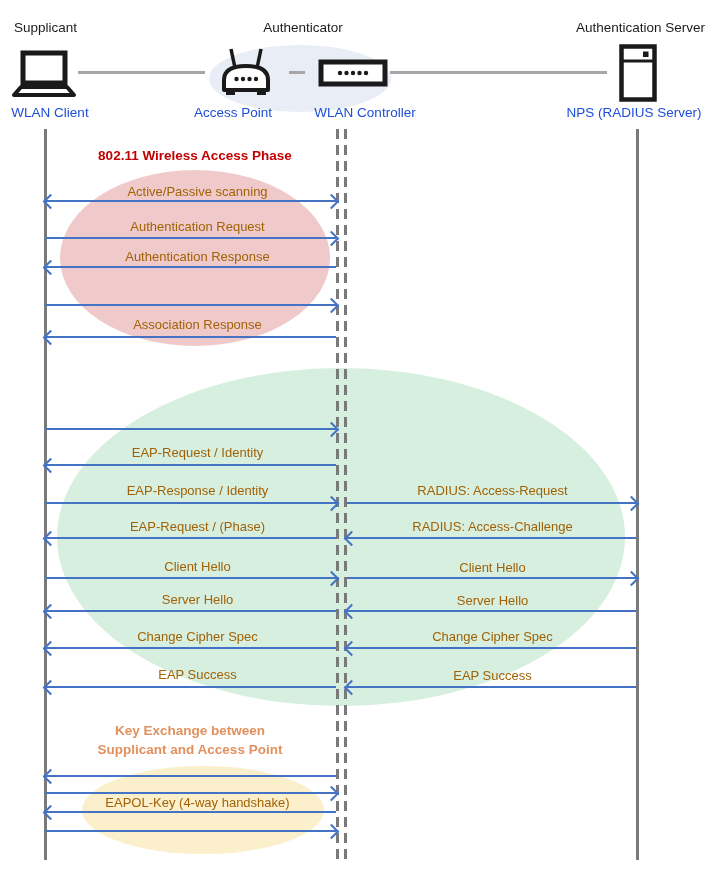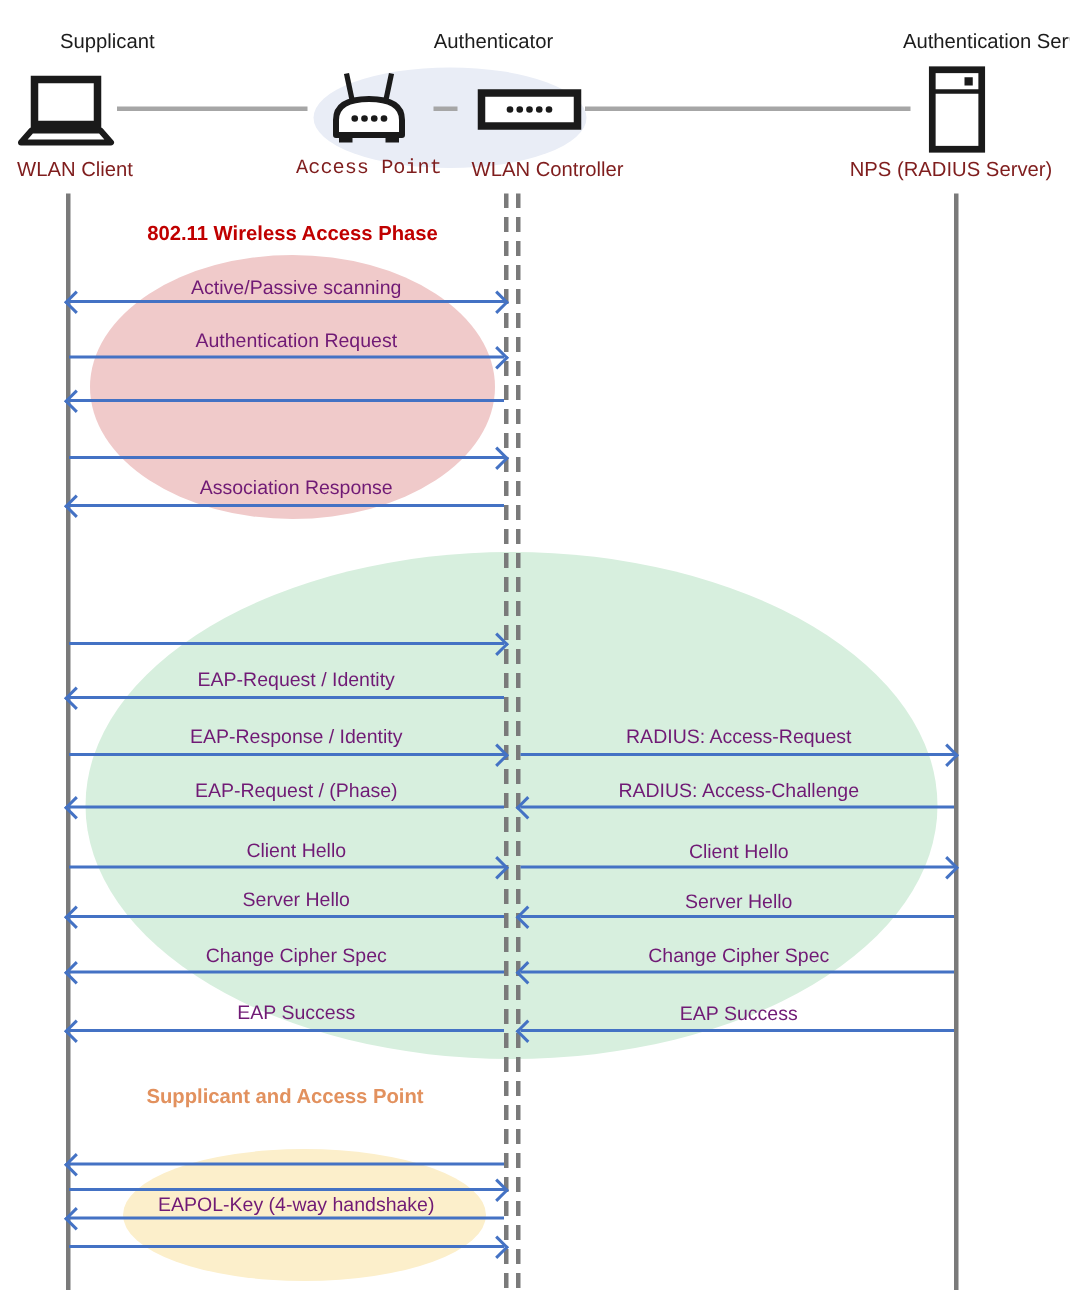--- a/index.html
+++ b/index.html
@@ -11,23 +11,23 @@
   
   .ellipse { position:absolute; border-radius:50%; }
   
   .lifeline { position:absolute; top:129px; height:731px; width:3px; background:var(--c-lifeline); }
   .lifeline.dashed {
     background:repeating-linear-gradient(to bottom, var(--c-lifeline) 0 10px, transparent 10px 16px);
   }
   
   .connector { position:absolute; top:71px; height:3px; background:var(--c-connector); }
   
-  .role-label { position:absolute; top:20px; font-size:13.5px; color:#1c1c1c;margin-left:26px; }
-  .dev-label  { position:absolute; top:105px; font-size:13.5px; color:#7f1d1d; text-align:center; }
-  .msg-label  { position:absolute; font-size:13px; line-height:16px; color:#701a75; text-align:center; white-space:nowrap; }
+  .role-label { position:absolute; top:20px; font-size:13.5px; color:#1c1c1c; }
+  .dev-label  { position:absolute; top:105px; font-size:13.5px; color:#1d4ed8; text-align:center; }
+  .msg-label  { position:absolute; font-size:13px; line-height:16px; color:#a16207; text-align:center; white-space:nowrap; }
   .phase-title{ position:absolute; font-weight:bold; font-size:13.5px; line-height:19px; text-align:center; }
   .pt-red    { color:var(--c-phase-red); }
   .pt-green  { color:var(--c-phase-green); }
   .pt-orange { color:var(--c-phase-orange); }
   
   .arrow { position:absolute; height:0; border-top:2px solid var(--c-arrow); }
   .arrow.head-r::after, .arrow.head-l::before {
     content:""; position:absolute; width:9px; height:9px;
   }
   .arrow.head-r::after {
@@ -95,40 +95,42 @@
 
   <div class="abs" style="left:619px; top:44px;">
     <svg width="38" height="58" viewBox="0 0 38 58">
       <rect x="2.5" y="2.5" width="33" height="53" fill="#fff" stroke="#1a1a1a" stroke-width="4.5"></rect>
       <line x1="3" y1="17" x2="35" y2="17" stroke="#1a1a1a" stroke-width="3"></line>
       <rect x="24" y="7.5" width="5.5" height="5.5" fill="#1a1a1a"></rect>
     </svg>
   </div>
 
   <div class="dev-label" style="left:0px; width:100px;">WLAN Client</div>
-  <div class="dev-label" style="left:186px; width:120px;font-family:Liberation Mono, monospace;">Access Point</div>
+  <div class="dev-label" style="left:173px; width:120px;">Access Point</div>
   <div class="dev-label" style="left:295px; width:140px;">WLAN Controller</div>
   <div class="dev-label" style="left:534px; width:200px;">NPS (RADIUS Server)</div>
 
   <div class="lifeline" style="left:44px;"></div>
   <div class="lifeline dashed" style="left:336px;"></div>
   <div class="lifeline dashed" style="left:344px;"></div>
   <div class="lifeline" style="left:636px;"></div>
 
   <div class="phase-title pt-red" style="left:55px; top:146px; width:280px;">802.11 Wireless Access Phase</div>
   <div class="phase-title pt-orange" style="left:50px; top:721px; width:280px;">
+    <div>Key Exchange between</div>
     <div>Supplicant and Access Point</div>
   </div>
 
   <div class="msg-label" style="left:55px; top:184px; width:285px;">Active/Passive scanning</div>
   <div class="arrow head-l head-r" style="left:46px; top:200px; width:290px;"></div>
 
   <div class="msg-label" style="left:55px; top:219px; width:285px;">Authentication Request</div>
   <div class="arrow head-r" style="left:46px; top:237px; width:290px;"></div>
 
+  <div class="msg-label" style="left:55px; top:249px; width:285px;">Authentication Response</div>
   <div class="arrow head-l" style="left:46px; top:266px; width:290px;"></div>
 
   <div class="arrow head-r" style="left:46px; top:304px; width:290px;"></div>
 
   <div class="msg-label" style="left:55px; top:317px; width:285px;">Association Response</div>
   <div class="arrow head-l" style="left:46px; top:336px; width:290px;"></div>
 
   <div class="arrow head-r" style="left:46px; top:428px; width:290px;"></div>
 
   <div class="msg-label" style="left:55px; top:445px; width:285px;">EAP-Request / Identity</div>

